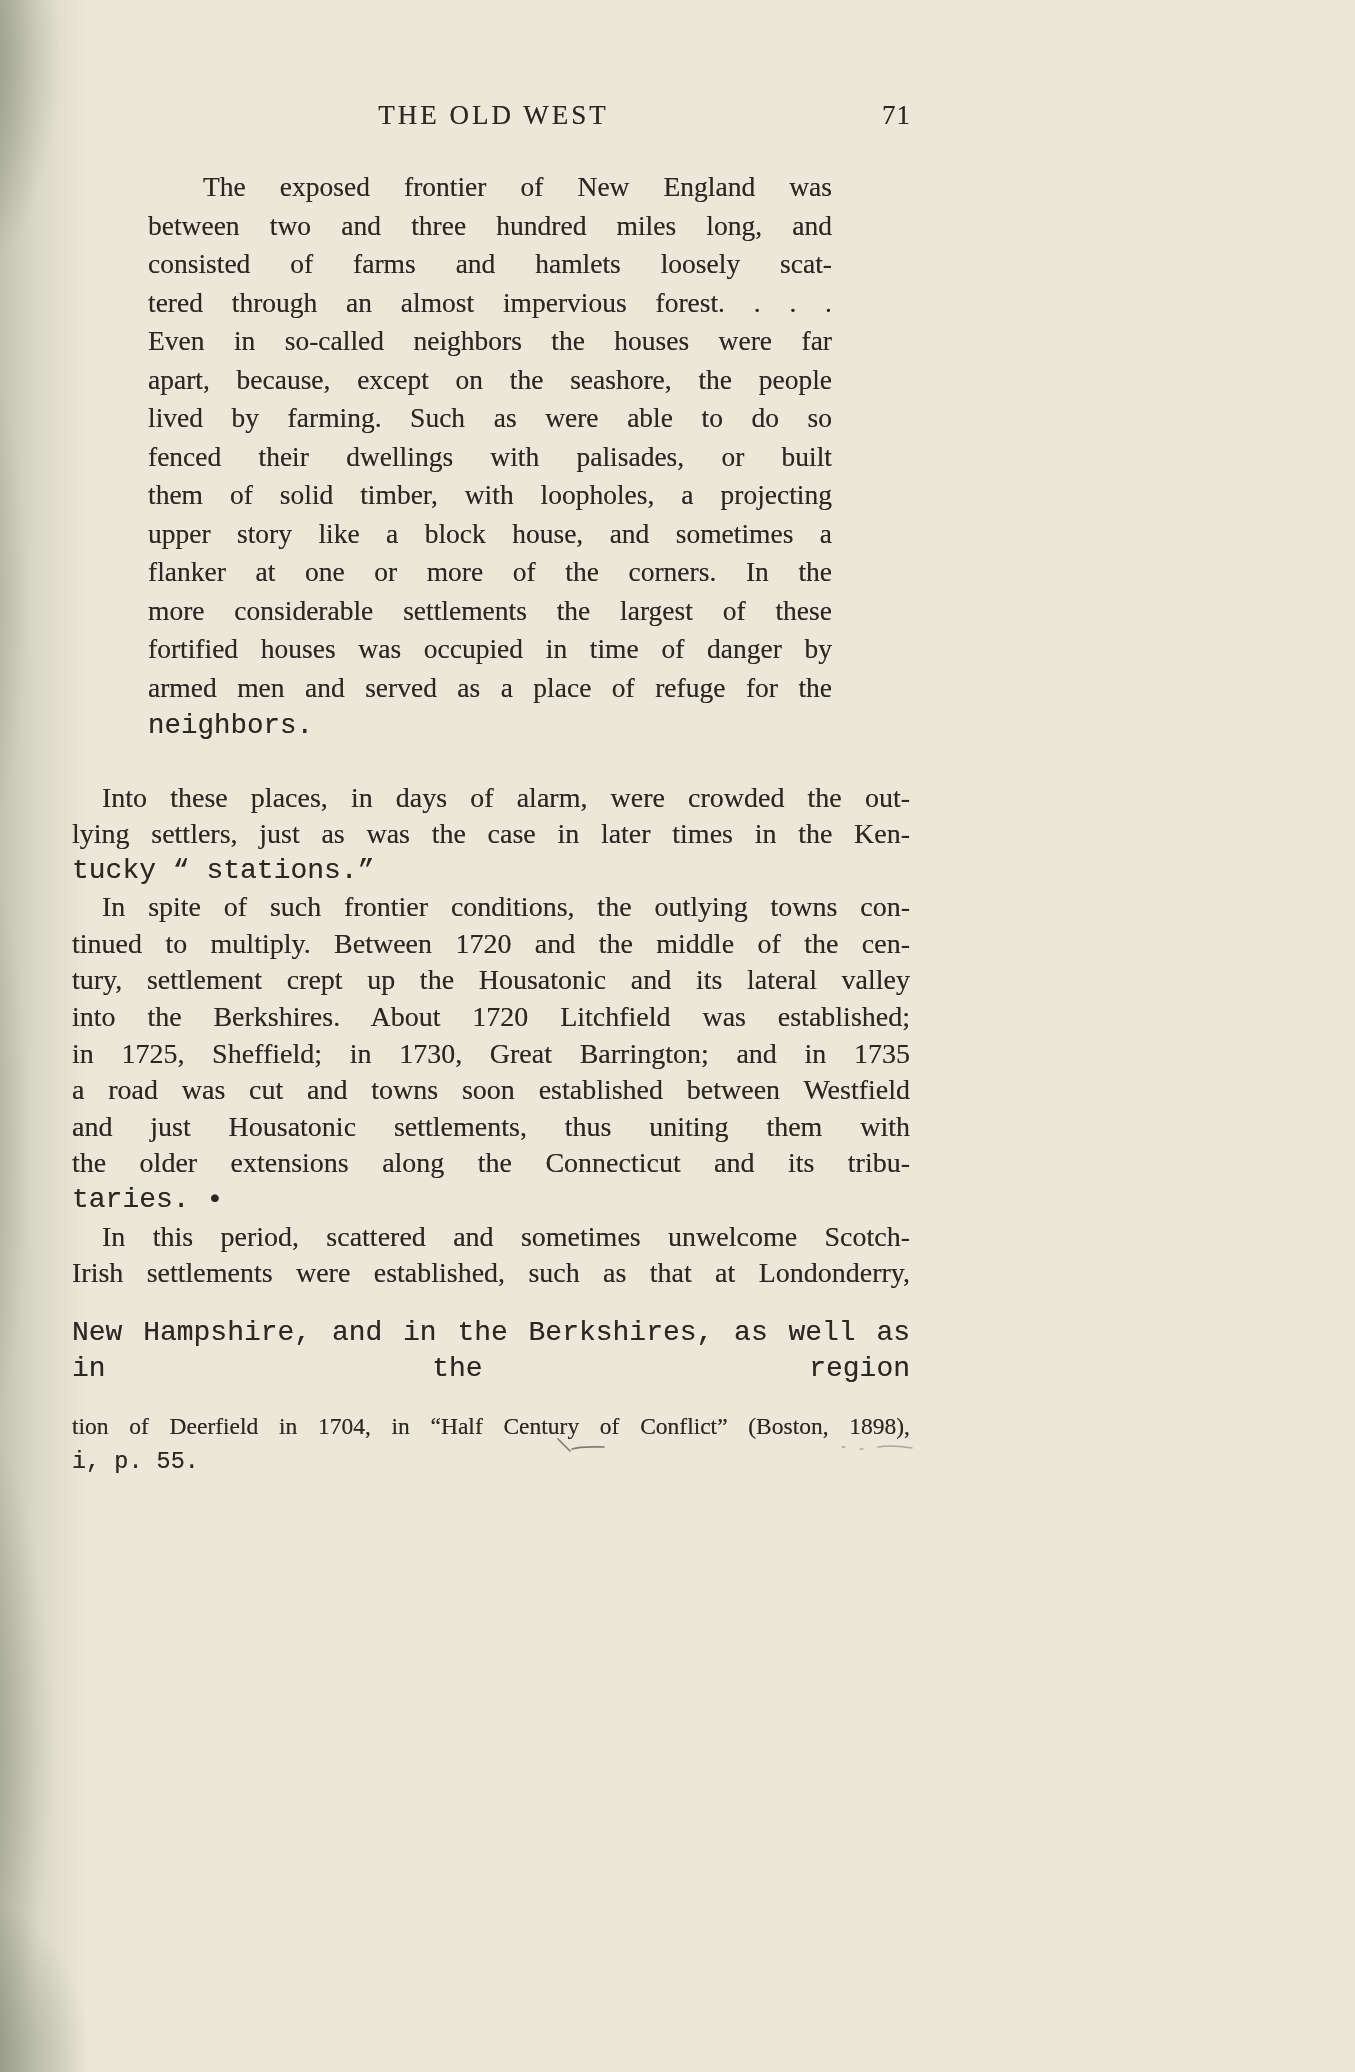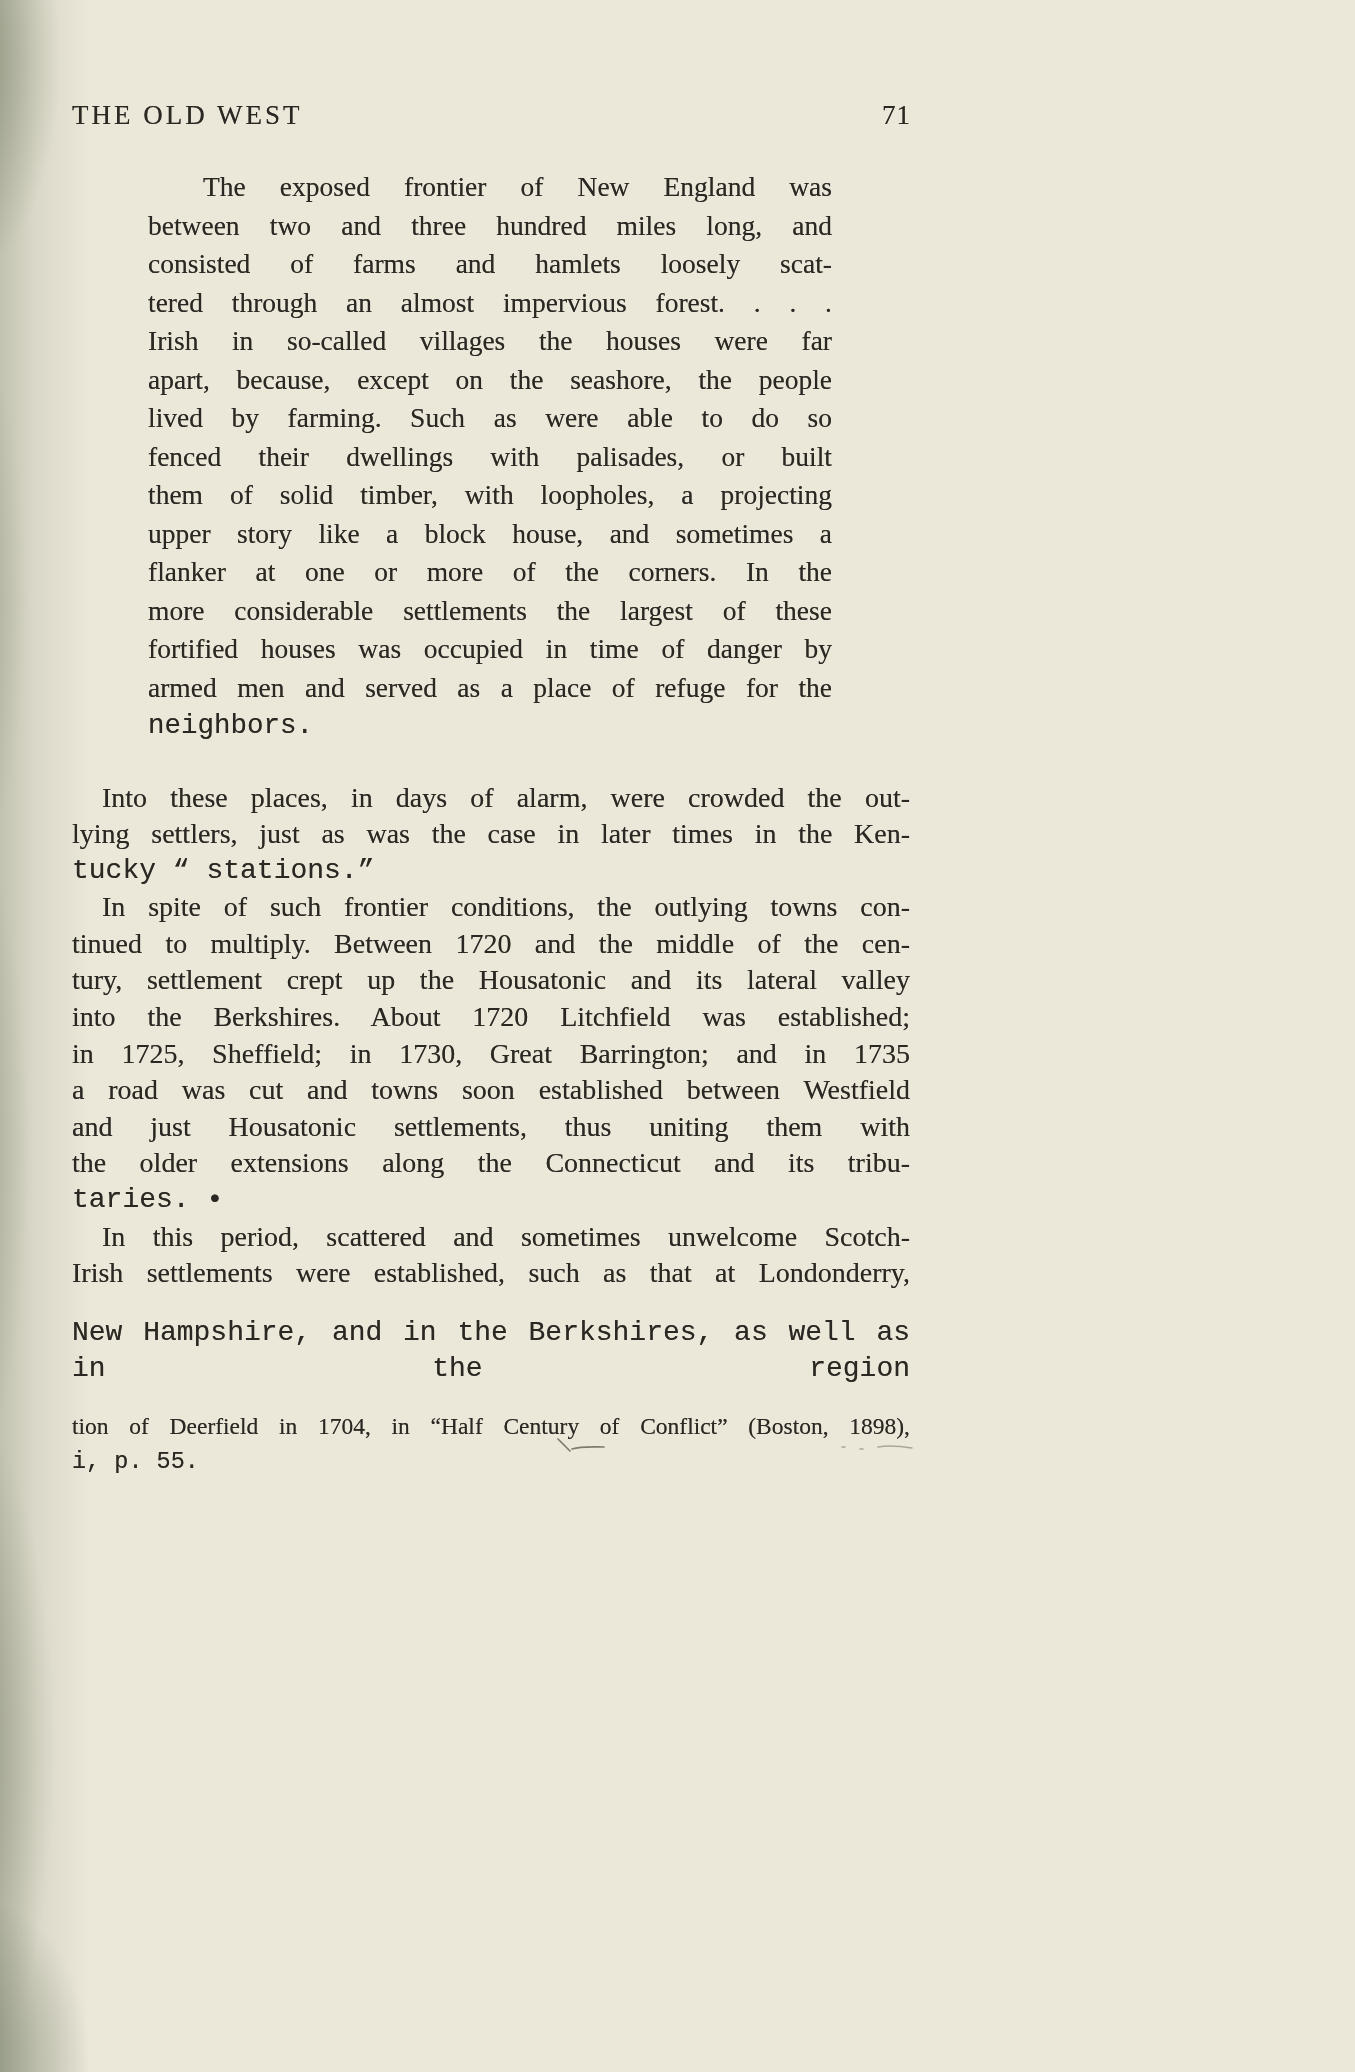--- a/index.html
+++ b/index.html
@@ -36,20 +36,21 @@
     left: 72px;
     top: 100px;
     width: 843px;
   }
   .pagehead {
     position: relative;
     height: 36px;
     font-size: 27px;
   }
   .running-title {
+    text-align: center;
     letter-spacing: 3px;
     text-shadow: 0 0 .6px rgba(43,39,34,.6);
   }
   .page-number {
     position: absolute;
     top: 0;
     right: 4px;
     letter-spacing: 1px;
     text-shadow: 0 0 .6px rgba(43,39,34,.6);
   }
@@ -102,21 +103,21 @@
     <header class="pagehead">
       <div class="running-title">THE OLD WEST</div>
       <div class="page-number">71</div>
     </header>
 
     <section class="quote tblock">
         <span class="ln">The exposed frontier of New England was</span>
         <span class="ln">between two and three hundred miles long, and</span>
         <span class="ln">consisted of farms and hamlets loosely scat-</span>
         <span class="ln">tered through an almost impervious forest. . . .</span>
-        <span class="ln">Irish in so-called villages the houses were far</span>
+        <span class="ln">Even in so-called neighbors the houses were far</span>
         <span class="ln">apart, because, except on the seashore, the people</span>
         <span class="ln">lived by farming. Such as were able to do so</span>
         <span class="ln">fenced their dwellings with palisades, or built</span>
         <span class="ln">them of solid timber, with loopholes, a projecting</span>
         <span class="ln">upper story like a block house, and sometimes a</span>
         <span class="ln">flanker at one or more of the corners. In the</span>
         <span class="ln">more considerable settlements the largest of these</span>
         <span class="ln">fortified houses was occupied in time of danger by</span>
         <span class="ln">armed men and served as a place of refuge for the</span>
         <span class="ln">neighbors.</span>

